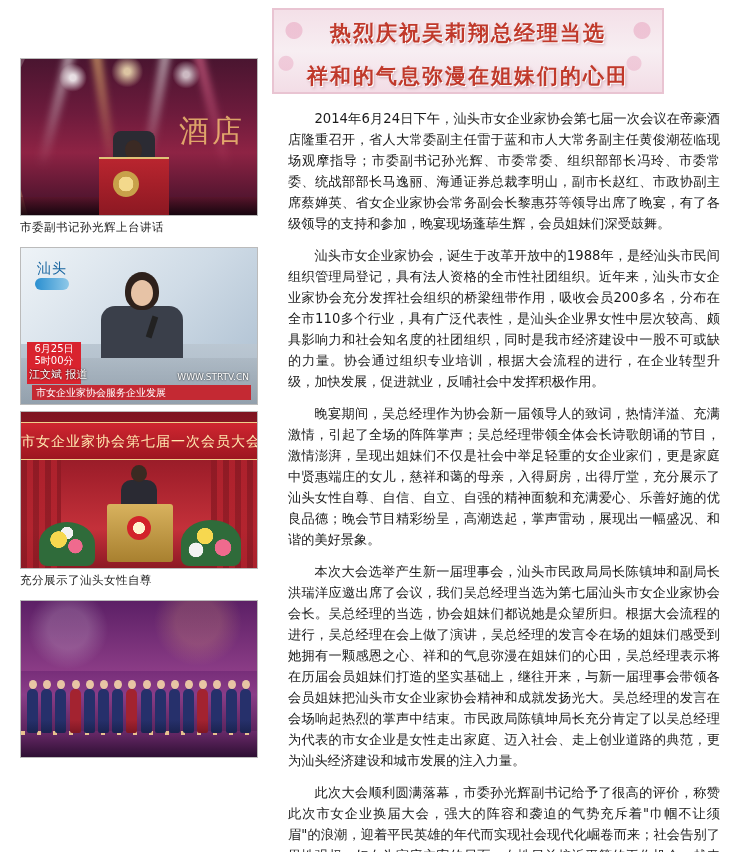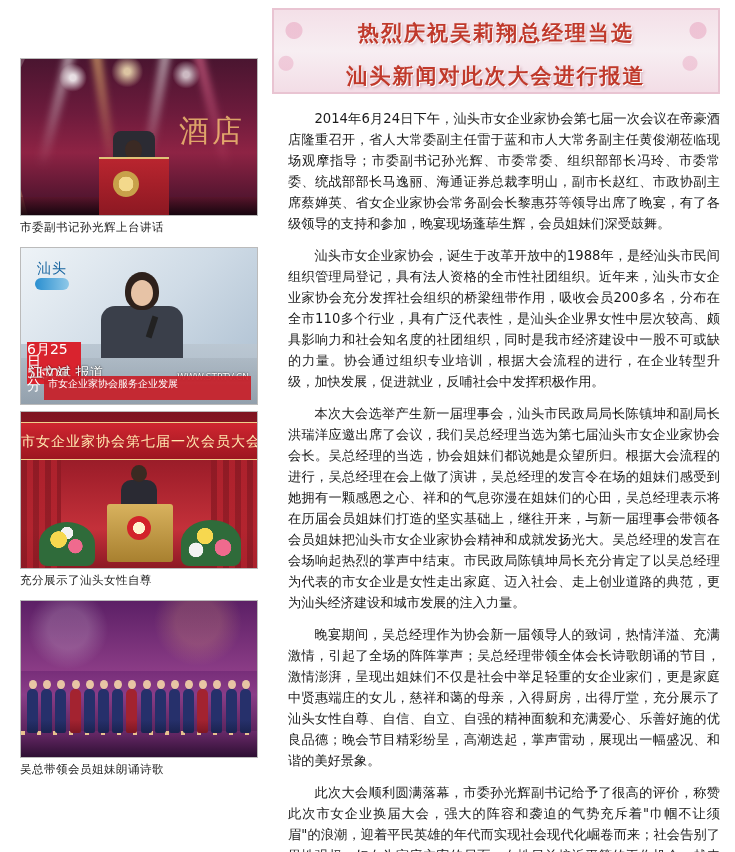--- a/index.html
+++ b/index.html
@@ -177,43 +177,44 @@
     left: 0; right: 0; bottom: 0;
     height: 46px;
     background: linear-gradient(180deg, rgba(0,0,0,0.05), rgba(0,0,0,0.12));
   }
   .ph2 .date-box {
     position: absolute;
     left: 6px; bottom: 20px;
     width: 54px; height: 42px;
     background: #d9232e;
     color: #fff;
-    font-size: 14px;
+    font-size: 10px;
+    text-align: center;
     line-height: 12px;
     padding-top: 1px;
     box-sizing: border-box;
   }
   .ph2 .title-bar {
     position: absolute;
-    left: 23px; bottom: 4px;
+    left: 11px; bottom: 4px;
     right: 6px;
-    height: 24px;
+    height: 15px;
     background: rgba(200,30,40,0.92);
     color: #fff;
     font-size: 10px;
     line-height: 15px;
     padding-left: 4px;
     box-sizing: border-box;
     white-space: nowrap;
     overflow: hidden;
   }
   .ph2 .credit {
     position: absolute;
     left: 8px; bottom: 22px;
-    font-size: 14px;
+    font-size: 11px;
     color: #fff;
     text-shadow: 0 0 2px #000;
     margin-top: 36px;
   }
   .ph2 .site {
     position: absolute;
     right: 8px; bottom: 22px;
     font-size: 9px;
     color: #fff;
     text-shadow: 0 0 2px #000;
@@ -355,21 +356,21 @@
 
   
   .right-col {
     position: absolute;
     left: 272px;
     top: 8px;
     width: 448px;
   }
   .headline-box {
     position: relative;
-    width: 448px;
+    width: 392px;
     height: 86px;
     background: linear-gradient(180deg, #f4e0e8 0%, #f7eef2 50%, #f3dde6 100%);
     border: 2px solid #e9c4d2;
     box-sizing: border-box;
     overflow: hidden;
   }
   .headline-box .deco {
     position: absolute;
     top: 0; bottom: 0;
     width: 40px;
@@ -481,35 +482,34 @@
           <div class="singer"></div>
           <div class="singer"></div>
           <div class="singer"></div>
           <div class="singer"></div>
           <div class="singer red"></div>
           <div class="singer"></div>
           <div class="singer"></div>
           <div class="singer"></div>
         </div>
       </div>
-      <div class="caption">吴总带领会员姐妹朗诵诗歌</div>
     </div>
 
   </div>
 
   <div class="right-col">
     <div class="headline-box">
       <div class="deco left"></div>
       <div class="deco right"></div>
       <div class="headline">热烈庆祝吴莉翔总经理当选</div>
-      <div class="headline">汕头新闻对此次大会进行报道</div>
+      <div class="headline">祥和的气息弥漫在姐妹们的心田</div>
     </div>
 
     <div class="article">
       <p>2014年6月24日下午，汕头市女企业家协会第七届一次会议在帝豪酒店隆重召开，省人大常委副主任雷于蓝和市人大常务副主任黄俊潮莅临现场观摩指导；市委副书记孙光辉、市委常委、组织部部长冯玲、市委常委、统战部部长马逸丽、海通证券总裁李明山，副市长赵红、市政协副主席蔡婵英、省女企业家协会常务副会长黎惠芬等领导出席了晚宴，有了各级领导的支持和参加，晚宴现场蓬荜生辉，会员姐妹们深受鼓舞。</p>
       <p>汕头市女企业家协会，诞生于改革开放中的1988年，是经汕头市民间组织管理局登记，具有法人资格的全市性社团组织。近年来，汕头市女企业家协会充分发挥社会组织的桥梁纽带作用，吸收会员200多名，分布在全市110多个行业，具有广泛代表性，是汕头企业界女性中层次较高、颇具影响力和社会知名度的社团组织，同时是我市经济建设中一股不可或缺的力量。协会通过组织专业培训，根据大会流程的进行，在企业转型升级，加快发展，促进就业，反哺社会中发挥积极作用。</p>
+      <p>晚宴期间，吴总经理作为协会新一届领导人的致词，热情洋溢、充满激情，引起了全场的阵阵掌声；吴总经理带领全体会长诗歌朗诵的节目，激情澎湃，呈现出姐妹们不仅是社会中举足轻重的女企业家们，更是家庭中贤惠端庄的女儿，慈祥和蔼的母亲，入得厨房，出得厅堂，充分展示了汕头女性自尊、自信、自立、自强的精神面貌和充满爱心、乐善好施的优良品德；晚会节目精彩纷呈，高潮迭起，掌声雷动，展现出一幅盛况、和谐的美好景象。</p>
       <p>本次大会选举产生新一届理事会，汕头市民政局局长陈镇坤和副局长洪瑞洋应邀出席了会议，我们吴总经理当选为第七届汕头市女企业家协会会长。吴总经理的当选，协会姐妹们都说她是众望所归。根据大会流程的进行，吴总经理在会上做了演讲，吴总经理的发言令在场的姐妹们感受到她拥有一颗感恩之心、祥和的气息弥漫在姐妹们的心田，吴总经理表示将在历届会员姐妹们打造的坚实基础上，继往开来，与新一届理事会带领各会员姐妹把汕头市女企业家协会精神和成就发扬光大。吴总经理的发言在会场响起热烈的掌声中结束。市民政局陈镇坤局长充分肯定了以吴总经理为代表的市女企业是女性走出家庭、迈入社会、走上创业道路的典范，更为汕头经济建设和城市发展的注入力量。</p>
-      <p>晚宴期间，吴总经理作为协会新一届领导人的致词，热情洋溢、充满激情，引起了全场的阵阵掌声；吴总经理带领全体会长诗歌朗诵的节目，激情澎湃，呈现出姐妹们不仅是社会中举足轻重的女企业家们，更是家庭中贤惠端庄的女儿，慈祥和蔼的母亲，入得厨房，出得厅堂，充分展示了汕头女性自尊、自信、自立、自强的精神面貌和充满爱心、乐善好施的优良品德；晚会节目精彩纷呈，高潮迭起，掌声雷动，展现出一幅盛况、和谐的美好景象。</p>
       <p>此次大会顺利圆满落幕，市委孙光辉副书记给予了很高的评价，称赞此次市女企业换届大会，强大的阵容和袭迫的气势充斥着"巾帼不让须眉"的浪潮，迎着平民英雄的年代而实现社会现代化崛卷而来；社会告别了男性强权、妇女为家庭主宰的局面，女性日益接近平等的工作机会、越来越多地成为企业组织和公众事务的主宰，这样的佳人变革，实现了男女相对平等。他认为：凭着特有的温柔包容品行，女性将会在社会生活中掌握越来越多的话语权并逐渐占据主导地位，由女人掌管着的世界，将会更加美丽和谐! 孙书记也坚信，坚信在吴总经理的带领下，汕头市女企业家协会一定能越走越好。</p>
     </div>
   </div>
 
 </div>
 
 </body></html>

